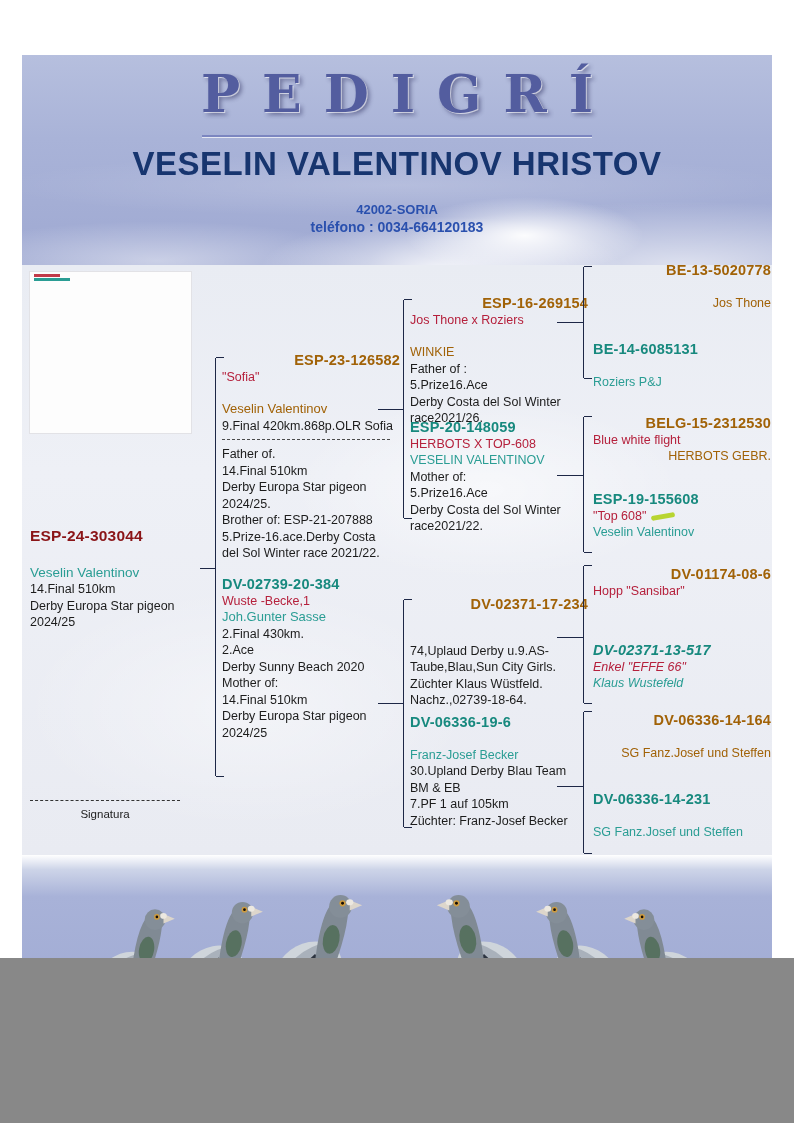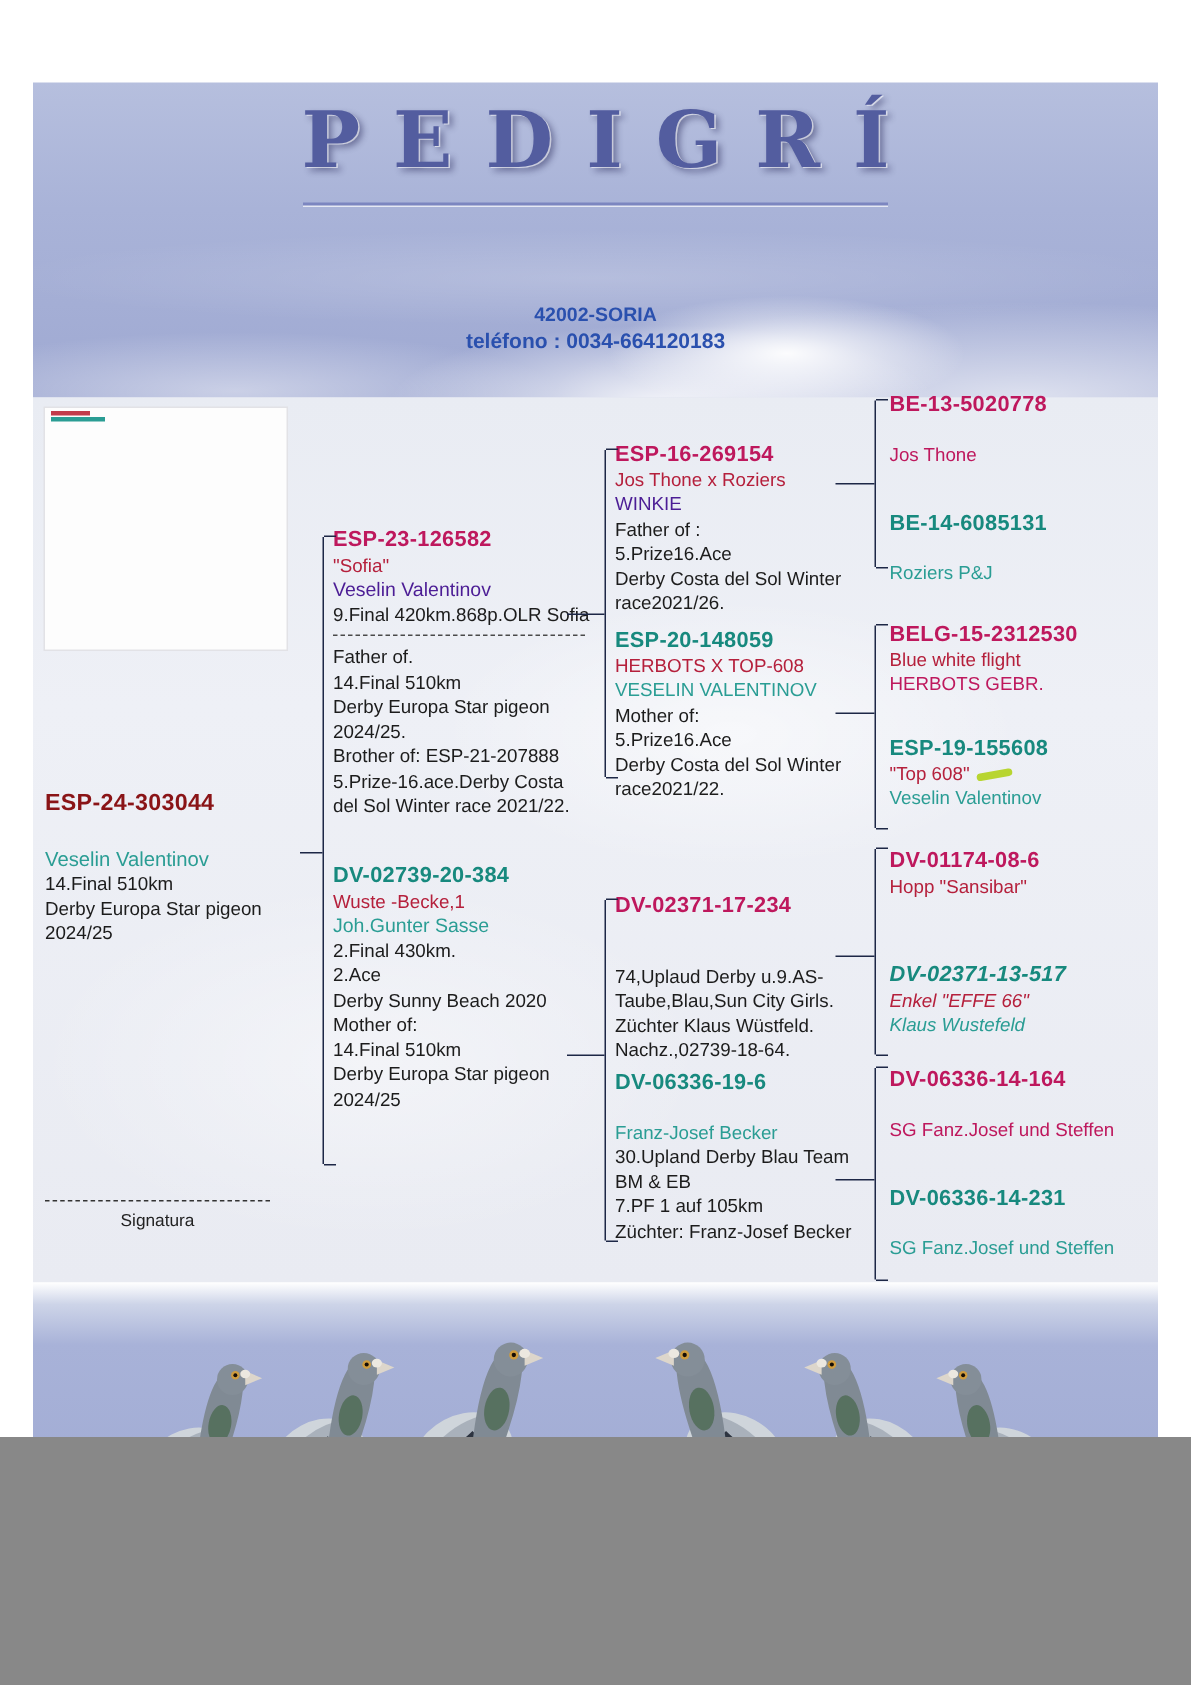--- a/index.html
+++ b/index.html
@@ -27,25 +27,25 @@
   .contact .city{font-size:13px;}
   
   .pedarea{position:absolute;left:22px;top:265px;width:750px;height:590px;
        background:linear-gradient(180deg,#e9ecf3 0%,#eef0f6 35%,#e9ebf2 100%);}
   .pedarea .mist{position:absolute;inset:0;background:
      radial-gradient(ellipse 260px 120px at 62% 38%,rgba(255,255,255,.55),rgba(255,255,255,0) 75%),
      radial-gradient(ellipse 300px 160px at 30% 75%,rgba(255,255,255,.4),rgba(255,255,255,0) 75%);}
   
   .blk{position:absolute;width:178px;font-size:12.5px;line-height:16.5px;color:#1c1c1c;}
   .ring{font-weight:bold;font-size:14.5px;letter-spacing:.2px;}
-  .navy{color:#be185d;}
+  .navy{color:#a16207;text-align:right;}
   .teal{color:#17897e;}
   .tealname{color:#2a9d94;}
   .red{color:#b5203c;}
-  .blue{color:#4c1d95;}
+  .blue{color:#a16207;margin-top:16px;}
   .darkred{color:#8a1417;}
   .lines{white-space:pre-line;}
   .gap16{margin-top:16px;}
   .gap20{margin-top:20px;}
   .gap30{margin-top:30px;}
   .divider{width:168px;border-top:1px dashed #4a4a4a;margin:5px 0 6px 0;height:0;}
   .swoosh{display:inline-block;width:24px;height:5px;background:#b8d531;border-radius:3px;
           transform:rotate(-10deg);margin-left:5px;vertical-align:middle;}
   
   .brk{position:absolute;width:0;border-left:1.5px solid #1d2746;}
@@ -84,20 +84,21 @@
 </style>
 </head>
 <body>
 
 <div class="page">
 
   <div class="sky">
     <div class="clouds"></div>
     <div class="title">PEDIGRÍ</div>
     <div class="title-rule"></div>
+    <div class="owner">VESELIN VALENTINOV HRISTOV</div>
     <div class="contact">
       <div class="city">42002-SORIA</div>
       <div>teléfono : 0034-664120183</div>
     </div>
   </div>
 
   <div class="pedarea">
     <div class="mist"></div>
   </div>
 

